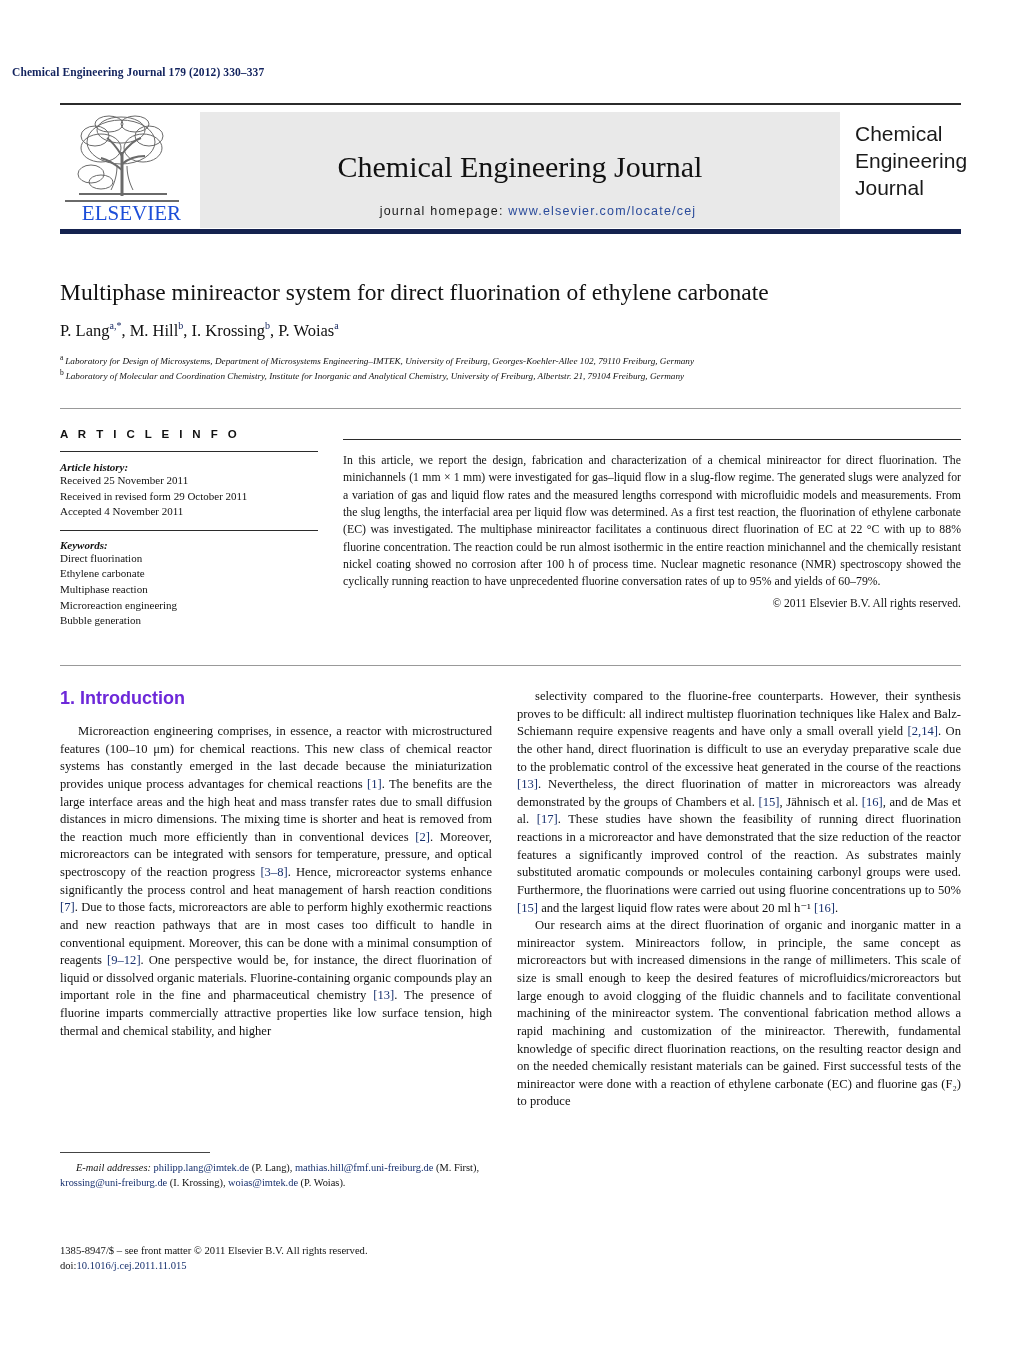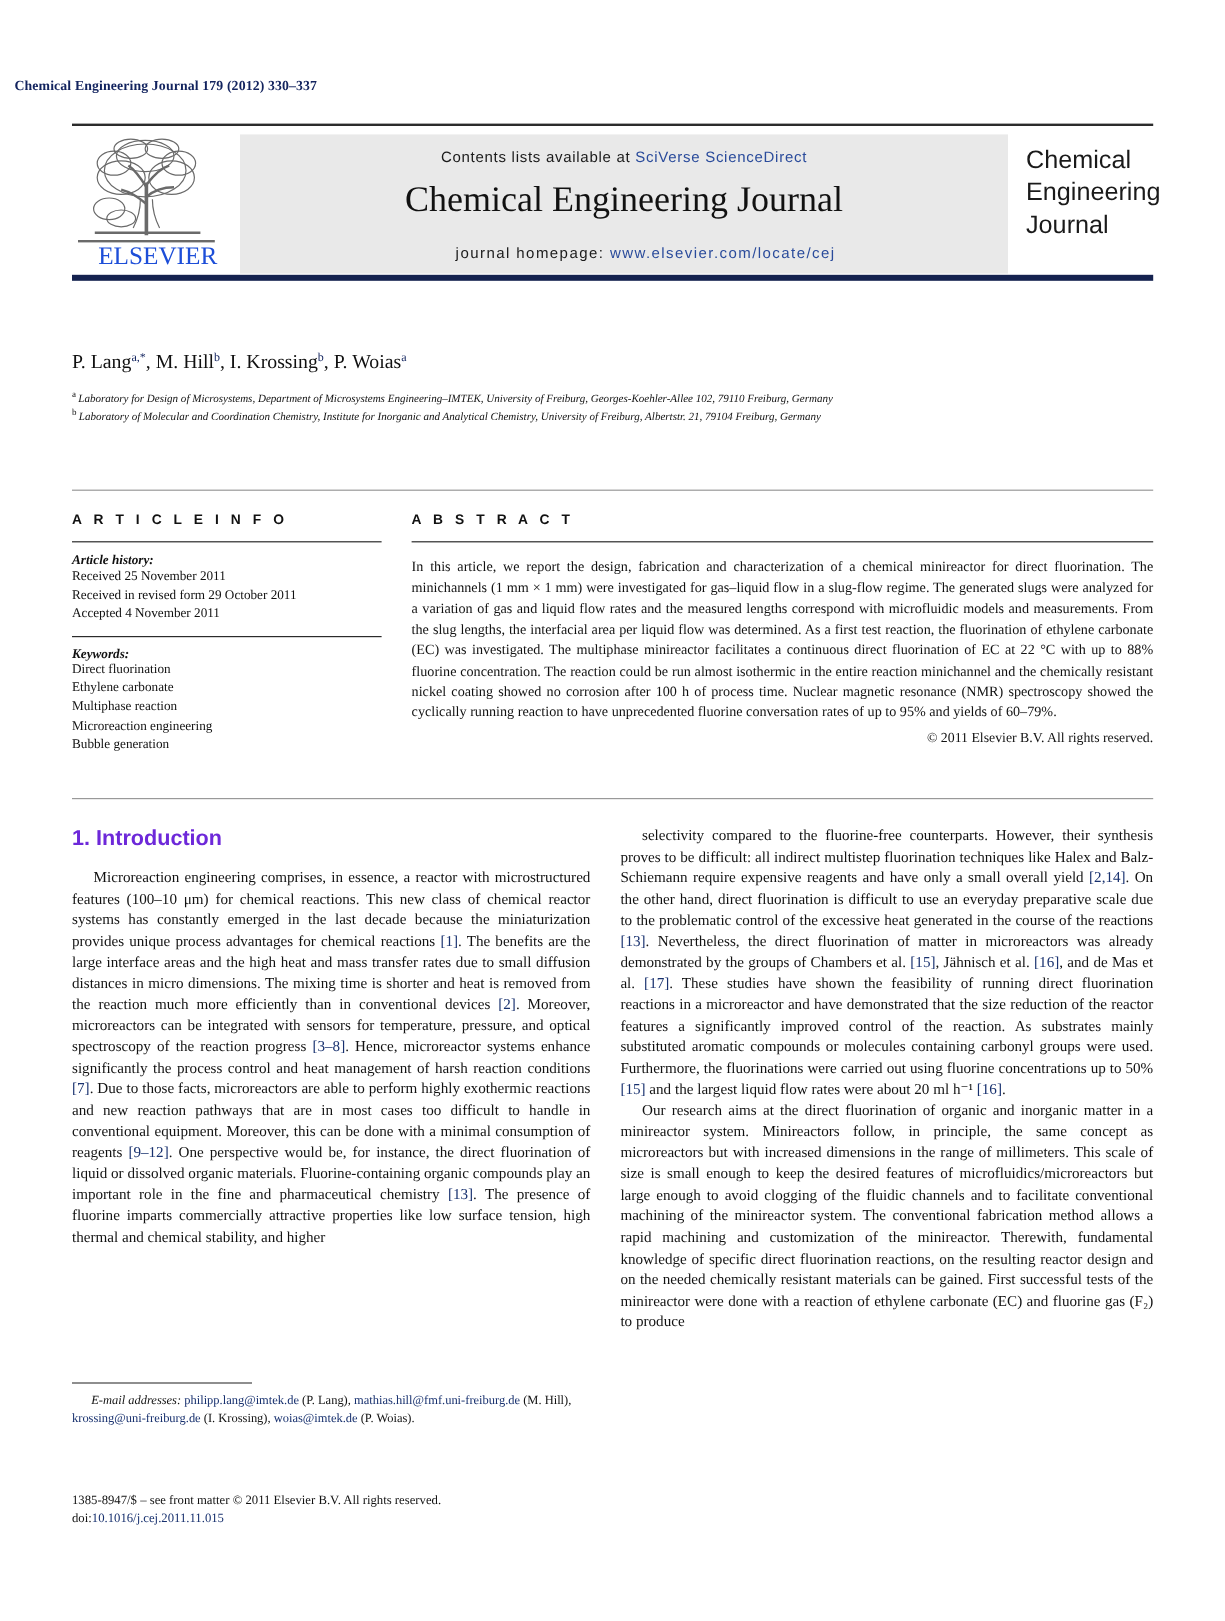--- a/index.html
+++ b/index.html
@@ -306,35 +306,33 @@
           <path d="M8 82 L96 82" stroke-width="2"></path>
           <path d="M40 78 C44 70 46 62 46 54"></path>
           <path d="M62 78 C58 70 56 62 56 54"></path>
         </g>
       </svg>
       <div class="elsevier-underline"></div>
       <div class="elsevier-word">ELSEVIER</div>
     </div>
 
     <div class="journal-box">
-      <div class="contents-line">
-        <span>Contents lists available at </span><span class="sd-link">SciVerse ScienceDirect</span>
-      </div>
       <div class="journal-name">Chemical Engineering Journal</div>
       <div class="homepage-line">
         <span>journal homepage: </span><span class="url">www.elsevier.com/locate/cej</span>
       </div>
     </div>
 
     <div class="cover-title">Chemical Engineering Journal</div>
 
     <div class="rule-bottom"></div>
   </div>
 
   <div class="title-block">
+    <h1 class="paper-title">Multiphase minireactor system for direct fluorination of ethylene carbonate</h1>
     <div class="authors"><span>P. Lang</span><sup>a,*</sup>, <span>M. Hill</span><sup>b</sup>, <span>I. Krossing</span><sup>b</sup>, <span>P. Woias</span><sup>a</sup></div>
     <div class="affiliations">
         <div><sup>a </sup><span>Laboratory for Design of Microsystems, Department of Microsystems Engineering–IMTEK, University of Freiburg, Georges-Koehler-Allee 102, 79110 Freiburg, Germany</span></div>
         <div><sup>b </sup><span>Laboratory of Molecular and Coordination Chemistry, Institute for Inorganic and Analytical Chemistry, University of Freiburg, Albertstr. 21, 79104 Freiburg, Germany</span></div>
       </div>
   </div>
 
   <div class="rule-thin" style="top:408px;"></div>
 
   <div class="info-col">
@@ -353,21 +351,20 @@
           <div class="info-line">Direct fluorination</div>
           <div class="info-line">Ethylene carbonate</div>
           <div class="info-line">Multiphase reaction</div>
           <div class="info-line">Microreaction engineering</div>
           <div class="info-line">Bubble generation</div>
         </div>
     </div>
   </div>
 
   <div class="abs-col">
-    <div class="sec-head">A B S T R A C T</div>
     <div class="hr-dark"></div>
     <div class="abstract-text">In this article, we report the design, fabrication and characterization of a chemical minireactor for direct fluorination. The minichannels (1 mm × 1 mm) were investigated for gas–liquid flow in a slug-flow regime. The generated slugs were analyzed for a variation of gas and liquid flow rates and the measured lengths correspond with microfluidic models and measurements. From the slug lengths, the interfacial area per liquid flow was determined. As a first test reaction, the fluorination of ethylene carbonate (EC) was investigated. The multiphase minireactor facilitates a continuous direct fluorination of EC at 22 °C with up to 88% fluorine concentration. The reaction could be run almost isothermic in the entire reaction minichannel and the chemically resistant nickel coating showed no corrosion after 100 h of process time. Nuclear magnetic resonance (NMR) spectroscopy showed the cyclically running reaction to have unprecedented fluorine conversation rates of up to 95% and yields of 60–79%.</div>
     <div class="abstract-copy">© 2011 Elsevier B.V. All rights reserved.</div>
   </div>
 
   <div class="rule-thin" style="top:665px;"></div>
 
   <div class="body-left">
     <h2 class="sec-title">1.  Introduction</h2>
     <div>
@@ -379,21 +376,21 @@
     <div>
         <p class="para">selectivity compared to the fluorine-free counterparts. However, their synthesis proves to be difficult: all indirect multistep fluorination techniques like Halex and Balz-Schiemann require expensive reagents and have only a small overall yield <span class="ref">[2,14]</span>. On the other hand, direct fluorination is difficult to use an everyday preparative scale due to the problematic control of the excessive heat generated in the course of the reactions <span class="ref">[13]</span>. Nevertheless, the direct fluorination of matter in microreactors was already demonstrated by the groups of Chambers et al. <span class="ref">[15]</span>, Jähnisch et al. <span class="ref">[16]</span>, and de Mas et al. <span class="ref">[17]</span>. These studies have shown the feasibility of running direct fluorination reactions in a microreactor and have demonstrated that the size reduction of the reactor features a significantly improved control of the reaction. As substrates mainly substituted aromatic compounds or molecules containing carbonyl groups were used. Furthermore, the fluorinations were carried out using fluorine concentrations up to 50% <span class="ref">[15]</span> and the largest liquid flow rates were about 20 ml h⁻¹ <span class="ref">[16]</span>.</p>
         <p class="para">Our research aims at the direct fluorination of organic and inorganic matter in a minireactor system. Minireactors follow, in principle, the same concept as microreactors but with increased dimensions in the range of millimeters. This scale of size is small enough to keep the desired features of microfluidics/microreactors but large enough to avoid clogging of the fluidic channels and to facilitate conventional machining of the minireactor system. The conventional fabrication method allows a rapid machining and customization of the minireactor. Therewith, fundamental knowledge of specific direct fluorination reactions, on the resulting reactor design and on the needed chemically resistant materials can be gained. First successful tests of the minireactor were done with a reaction of ethylene carbonate (EC) and fluorine gas (F₂) to produce</p>
       </div>
   </div>
 
   <div class="footnote">
     <div class="fn-rule"></div>
     <div class="fn-text">
       <span class="fn-em" style="padding-left:16px">E-mail addresses:</span>
-      <span><span class="email-link"> philipp.lang@imtek.de</span><span> (P. Lang),</span><span class="email-link"> mathias.hill@fmf.uni-freiburg.de</span><span> (M. Hill),</span><span class="email-link"> krossing@uni-freiburg.de</span><span> (I. Krossing),</span><span class="email-link"> woias@imtek.de</span><span> (P. Woias).</span></span>
+      <span><span class="email-link"> philipp.lang@imtek.de</span><span> (P. Lang),</span><span class="email-link"> mathias.hill@fmf.uni-freiburg.de</span><span> (M. First),</span><span class="email-link"> krossing@uni-freiburg.de</span><span> (I. Krossing),</span><span class="email-link"> woias@imtek.de</span><span> (P. Woias).</span></span>
     </div>
   </div>
 
   <div class="issn-block">
     <div>1385-8947/$ – see front matter © 2011 Elsevier B.V. All rights reserved.</div>
     <div>
       <span>doi:</span><span class="doi-link">10.1016/j.cej.2011.11.015</span>
     </div>
   </div>
 

